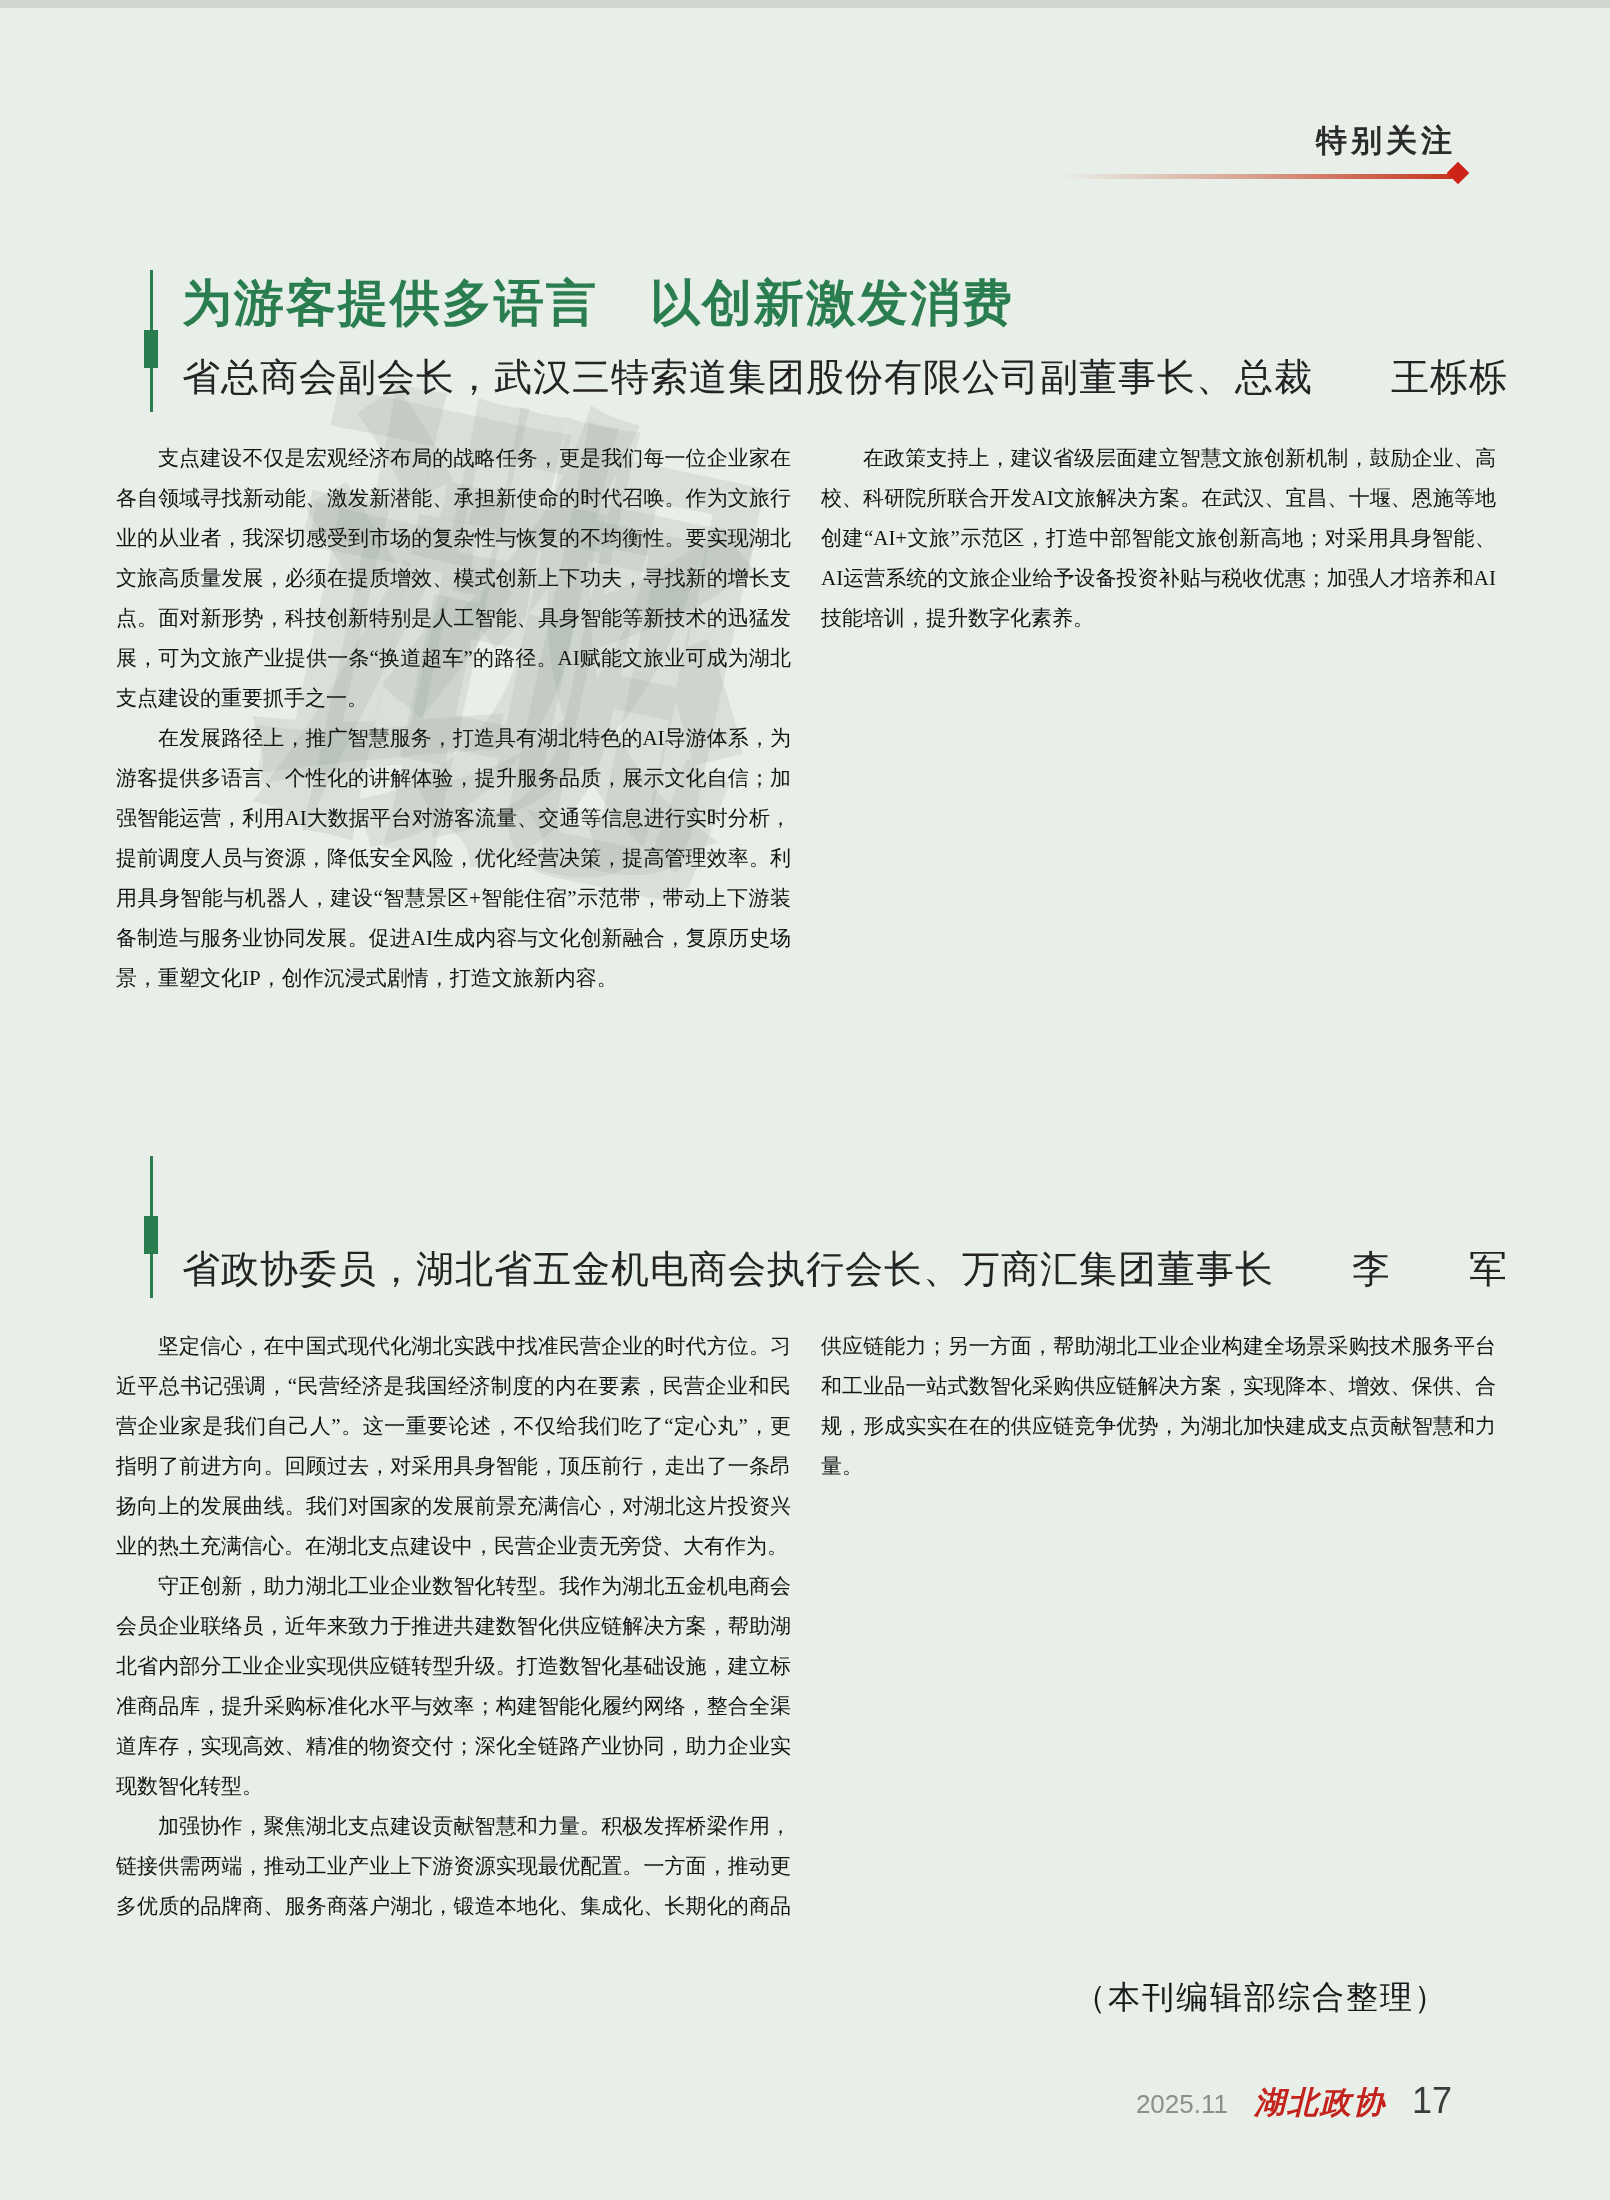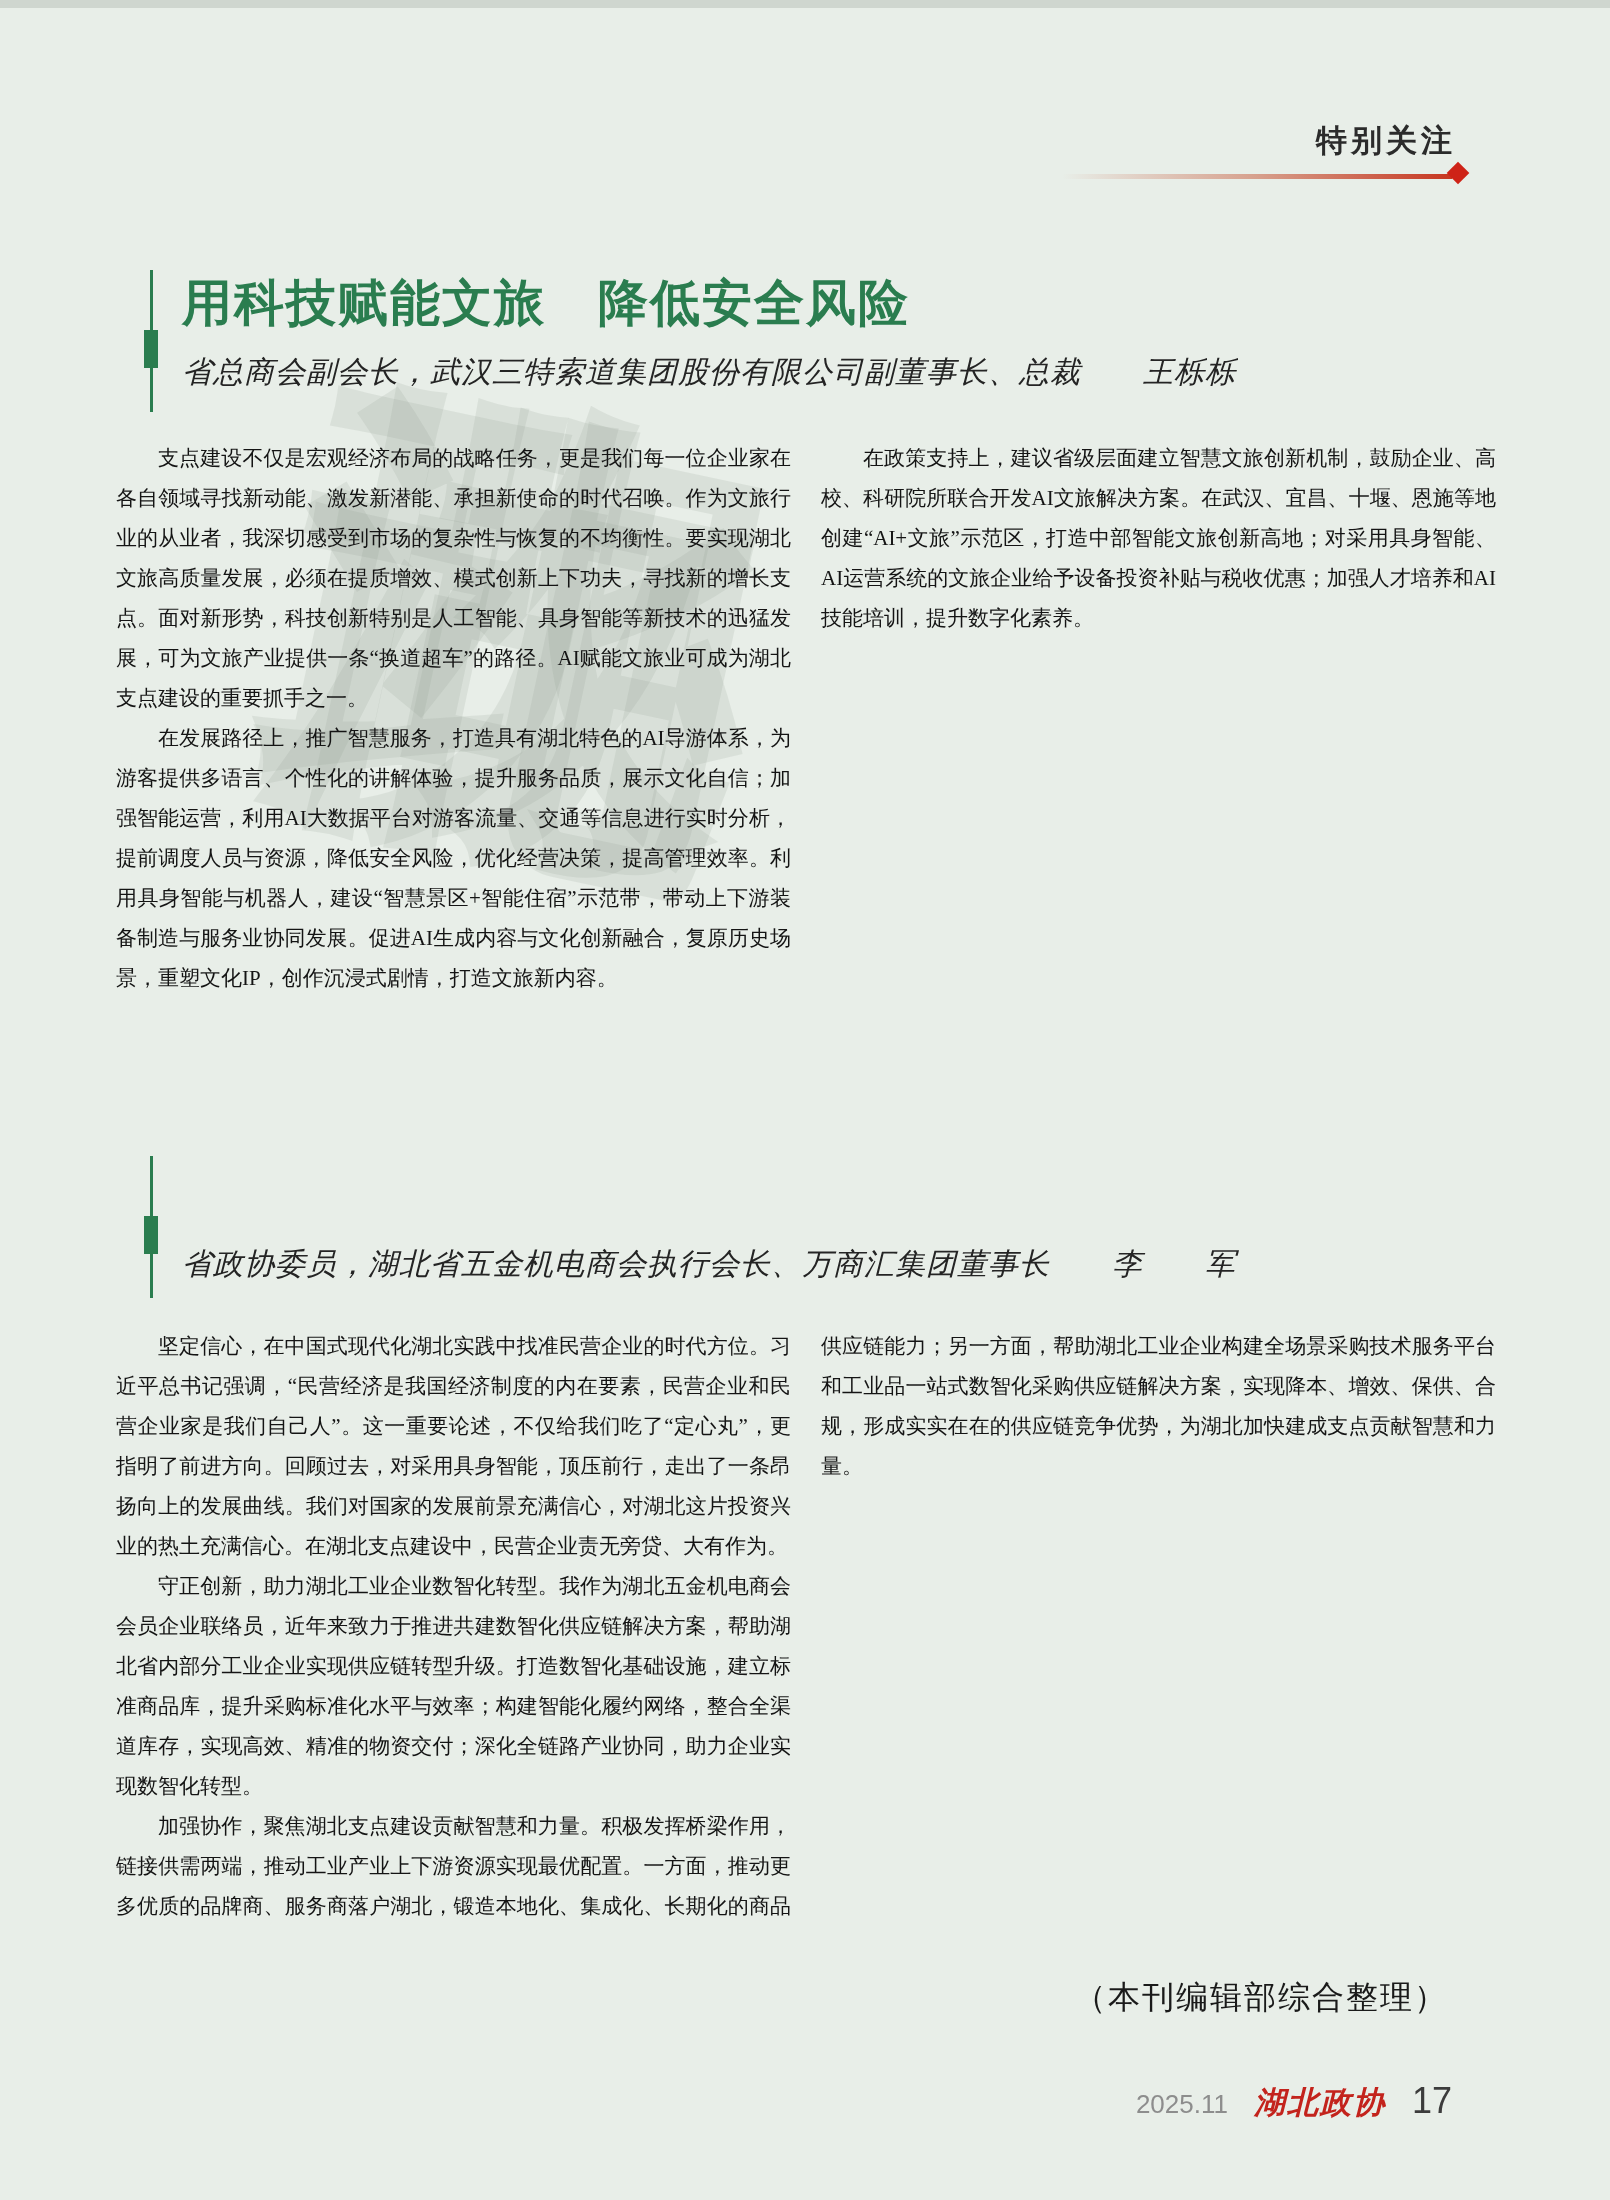--- a/index.html
+++ b/index.html
@@ -37,22 +37,22 @@
   .bar-a1 { top:262px; }
   .bar-a2 { top:1148px; }
   .article-title {
     position:absolute; left:182px; font-size:50px; font-weight:700;
     color:#2a7d4f; letter-spacing:2px; white-space:nowrap;
     font-family:"Liberation Serif", serif;
   }
   .title-a1 { top:262px; }
   .title-a2 { top:1148px; }
   .article-byline {
-    position:absolute; left:182px; font-size:30px; color:#242424;
-    font-family:"DejaVu Serif", serif; white-space:nowrap; letter-spacing:1px;font-style:italic;
+    position:absolute; left:182px; font-size:38px; color:#242424;
+    font-family:"DejaVu Serif", serif; white-space:nowrap; letter-spacing:1px;
   }
   .byline-a1 { top:344px; }
   .byline-a2 { top:1236px; }
   .article-body {
     position:absolute; left:116px; width:1380px; height:625px;
     column-count:2; column-gap:30px; column-fill:auto;
     font-size:21px; line-height:40px; text-align:justify;
     color:#141414; overflow:hidden;
   }
   .body-a1 { top:430px; }
@@ -79,21 +79,21 @@
 
 <div class="page">
 
   <div class="watermark">湖北政协</div>
 
   <div class="section-header">特别关注</div>
   <div class="section-line"></div>
   <div class="section-diamond"></div>
 
   <div class="title-bar bar-a1"></div>
-  <h1 class="article-title title-a1">用科技赋能文旅　降低安全风险</h1>
+  <h1 class="article-title title-a1">为游客提供多语言　以创新激发消费</h1>
   <div class="article-byline byline-a1">省总商会副会长，武汉三特索道集团股份有限公司副董事长、总裁　　王栎栎</div>
   <div class="article-body body-a1">
     <p><span class="lead"></span><span>支点建设不仅是宏观经济布局的战略任务，更是我们每一位企业家在各自领域寻找新动能、激发新潜能、承担新使命的时代召唤。作为文旅行业的从业者，我深切感受到市场的复杂性与恢复的不均衡性。要实现湖北文旅高质量发展，必须在提质增效、模式创新上下功夫，寻找新的增长支点。面对新形势，科技创新特别是人工智能、具身智能等新技术的迅猛发展，可为文旅产业提供一条“换道超车”的路径。AI赋能文旅业可成为湖北支点建设的重要抓手之一。</span></p>
     <p><span class="lead"></span><span>在发展路径上，推广智慧服务，打造具有湖北特色的AI导游体系，为游客提供多语言、个性化的讲解体验，提升服务品质，展示文化自信；加强智能运营，利用AI大数据平台对游客流量、交通等信息进行实时分析，提前调度人员与资源，降低安全风险，优化经营决策，提高管理效率。利用具身智能与机器人，建设“智慧景区+智能住宿”示范带，带动上下游装备制造与服务业协同发展。促进AI生成内容与文化创新融合，复原历史场景，重塑文化IP，创作沉浸式剧情，打造文旅新内容。</span></p>
     <p><span class="lead"></span><span>在政策支持上，建议省级层面建立智慧文旅创新机制，鼓励企业、高校、科研院所联合开发AI文旅解决方案。在武汉、宜昌、十堰、恩施等地创建“AI+文旅”示范区，打造中部智能文旅创新高地；对采用具身智能、AI运营系统的文旅企业给予设备投资补贴与税收优惠；加强人才培养和AI技能培训，提升数字化素养。</span></p>
   </div>
 
   <div class="title-bar bar-a2"></div>
   <div class="article-byline byline-a2">省政协委员，湖北省五金机电商会执行会长、万商汇集团董事长　　李　　军</div>
   <div class="article-body body-a2">

